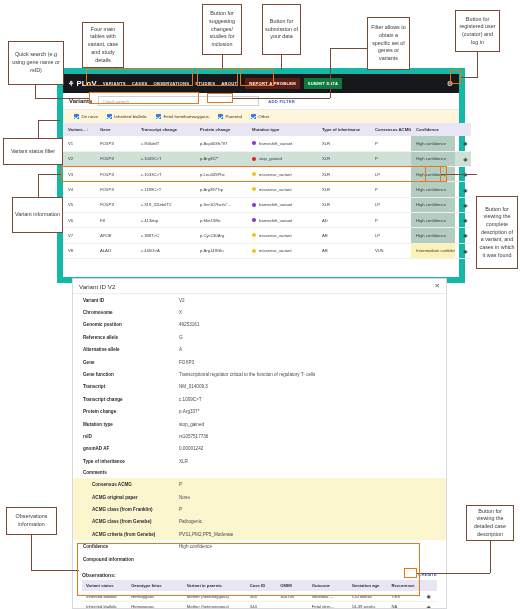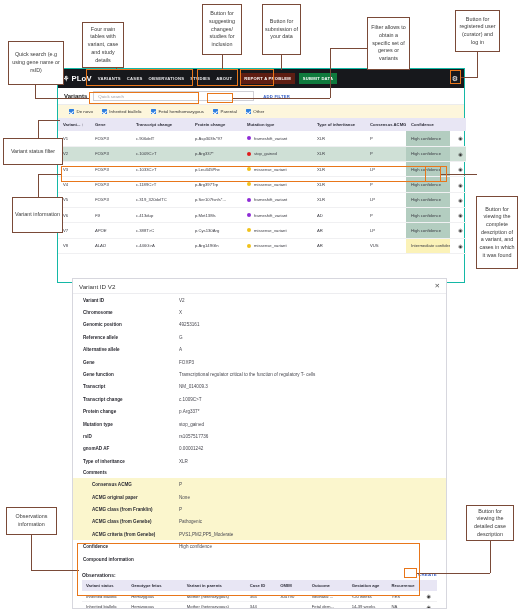--- a/index.html
+++ b/index.html
@@ -34,21 +34,21 @@
     border-width: 0;
     z-index: 30;
   }
 
   
   #app {
     position: absolute;
     left: 57px; top: 68px;
     width: 408px; height: 215px;
     background: #ffffff;
-    border: 1px solid #14b8a6;
+    border: 6px solid #14b8a6;
     z-index: 10;
   }
   .navbar {
     position: relative;
     height: 19px;
     background: #17181c;
     display: flex;
     align-items: center;
     padding: 0 5px;
   }

